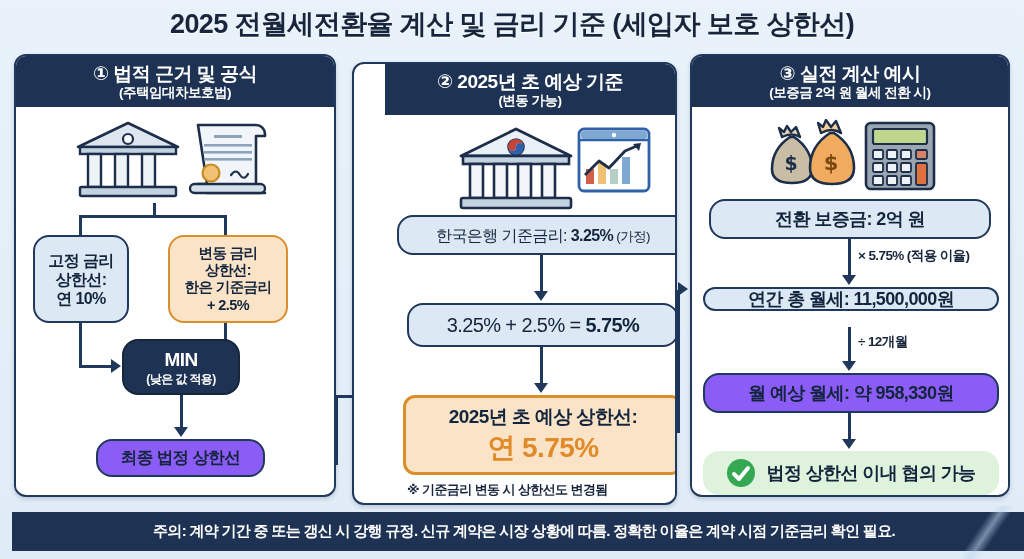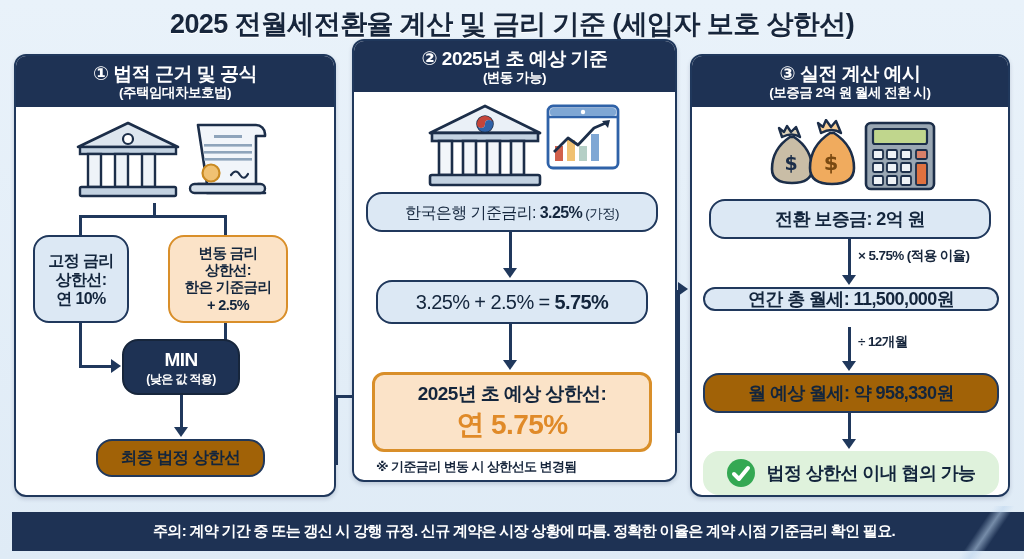--- a/index.html
+++ b/index.html
@@ -28,21 +28,21 @@
   
   .panel {
     position: absolute;
     background: #ffffff;
     border: 2px solid #20385c;
     border-radius: 12px;
     overflow: hidden;
     box-shadow: 0 2px 4px rgba(20,40,70,.18);
   }
   #panel1 { left: 14px;  top: 54px; width: 322px; height: 443px; }
-  #panel2 { left: 352px; top: 39px; width: 325px; height: 443px; }
+  #panel2 { left: 352px; top: 62px; width: 325px; height: 443px; padding-left: 31px; }
   #panel3 { left: 690px; top: 54px; width: 320px; height: 443px; }
 
   .panel-head {
     background: #1e3254;
     color: #ffffff;
     text-align: center;
     padding: 7px 4px 6px;
     line-height: 1.18;
   }
   .panel-head .ph-main { font-size: 19px; font-weight: bold; letter-spacing: -0.5px; white-space: nowrap;}
@@ -61,21 +61,21 @@
     border-radius: 16px;
     display: flex; flex-direction: column;
     align-items: center; justify-content: center;
     text-align: center;
     line-height: 1.2;
     letter-spacing: -0.6px;
     color: #13253c;
   }
   .fbox.blue   { background: #dce8f4; }
   .fbox.orange { background: #fbe3c8; border-color: #d98f2a; }
-  .fbox.orange-soft { background: #a16207; border-color: #20385c; }
+  .fbox.orange-soft { background: #8b5cf6; border-color: #20385c; }
   .fbox.navy   { background: #1e3254; color: #fff; border-color: #17263c; }
   .fbox.green  { background: #dff2dc; border-color: #dff2dc; }
 
   .ln  { display:block; }
   .b   { font-weight: bold; }
 
   
   .v-line, .h-line {
     position: absolute; background: #20385c;
   }

